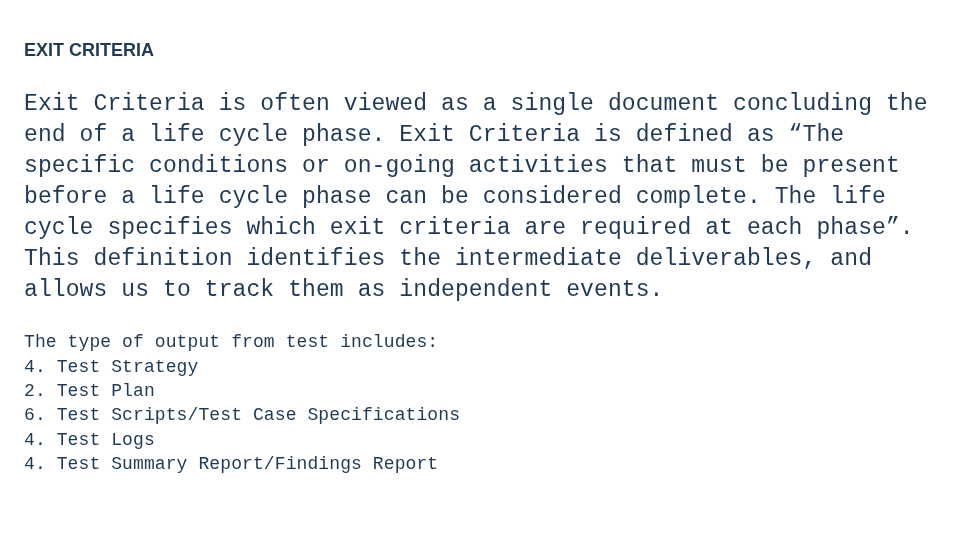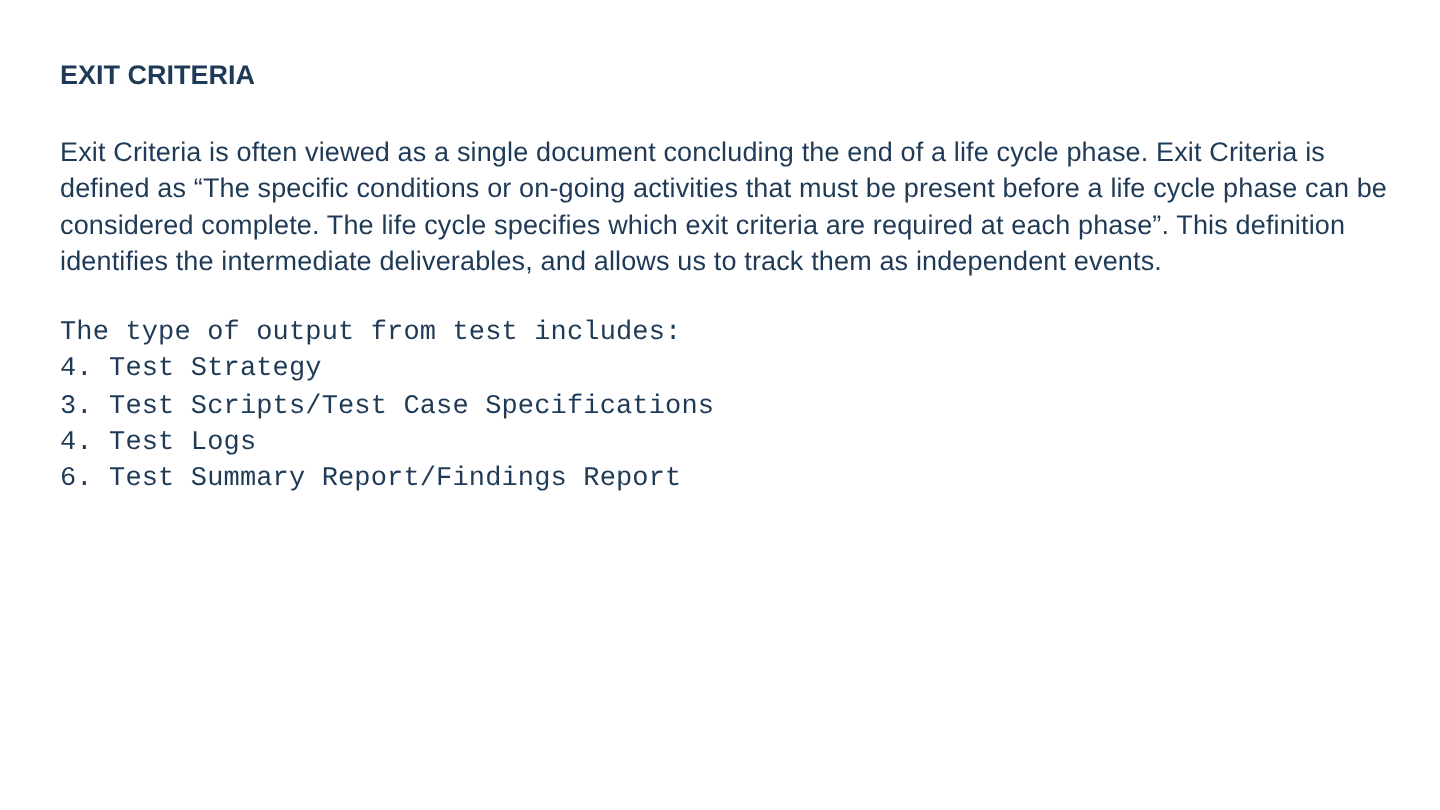--- a/index.html
+++ b/index.html
@@ -9,34 +9,35 @@
     height: 540px;
     background: #ffffff;
     font-family: Arial, Helvetica, sans-serif;
     color: #1f3a56;
     overflow: hidden;
   }
   .slide {
     box-sizing: border-box;
     width: 960px;
     height: 540px;
-    padding: 40px 24px 0 40px;
+    padding: 40px 24px 0 24px;
   }
   .title {
     font-size: 18px;
     font-weight: bold;
     margin-bottom: 28px;
     color: #1f3a56;
   }
   .para {
-    font-size: 18px;
+    font-size: 23px;
     line-height: 1.35;
     margin-bottom: 24px;
     color: #1f3a56;
     letter-spacing: 0.1px;
+    font-family: Liberation Mono, monospace;
   }
   .block2 {
     font-size: 18px;
     line-height: 1.35;
     color: #1f3a56;
     letter-spacing: 0.1px;
   }
   .block2 div {
     white-space: pre-wrap;
     font-family: Liberation Mono, monospace;
@@ -46,17 +47,18 @@
 <body>
 
 <div class="slide">
   <div class="title">EXIT CRITERIA</div>
 
   <div class="para">Exit Criteria is often viewed as a single document concluding the end of a life cycle phase. Exit Criteria is defined as “The specific conditions or on-going activities that must be present before a life cycle phase can be considered complete. The life cycle specifies which exit criteria are required at each phase”. This definition identifies the intermediate deliverables, and allows us to track them as independent events.</div>
 
   <div class="block2">
     <div>The type of output from test includes:</div>
     <div>4. Test Strategy</div>
-    <div>3. Test Scripts/Test Case Specifications</div>
+    <div>2. Test Plan</div>
+    <div>6. Test Scripts/Test Case Specifications</div>
     <div>4. Test Logs</div>
-    <div>6. Test Summary Report/Findings Report</div>
+    <div>4. Test Summary Report/Findings Report</div>
   </div>
 </div>
 
 </body></html>

